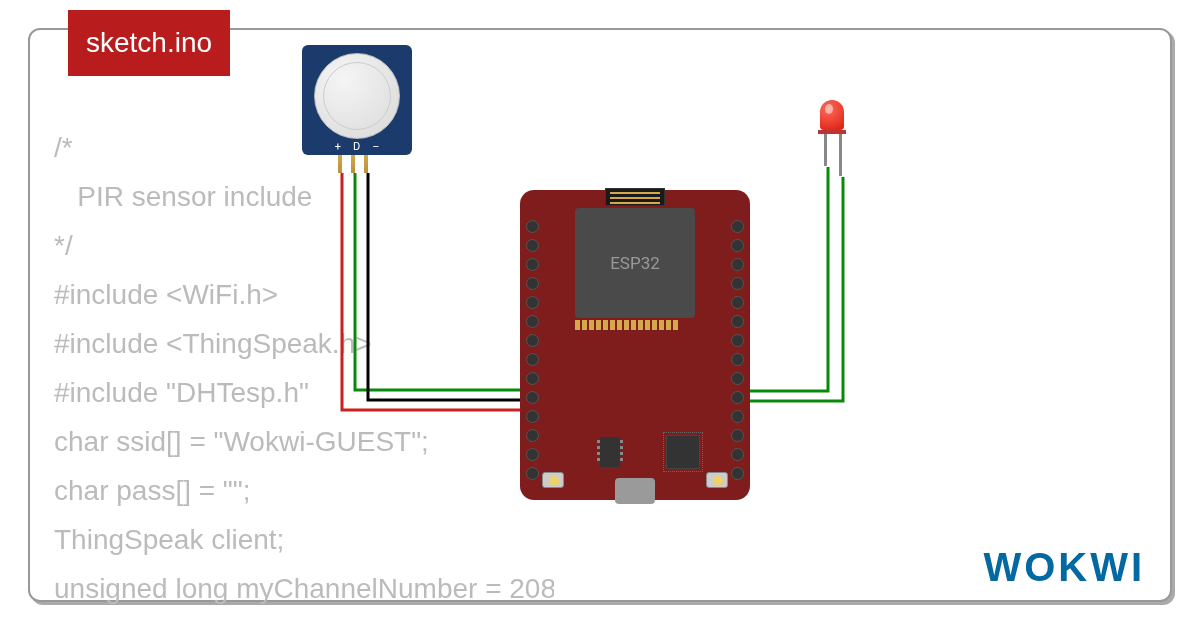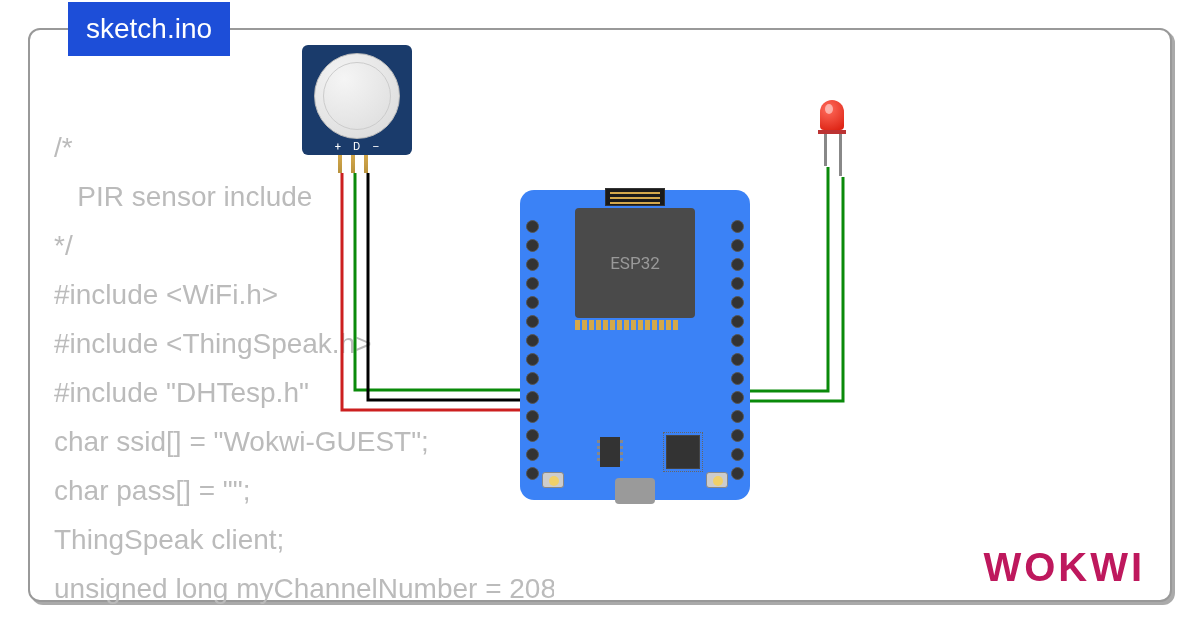--- a/index.html
+++ b/index.html
@@ -18,25 +18,25 @@
     width: 1144px;
     height: 574px;
     border: 2px solid #999;
     border-radius: 12px;
     background: #fff;
     box-shadow: 3px 3px 0 #aaa;
   }
   .filename-tab {
     position: absolute;
     left: 68px;
-    top: 2px;
-    background: #1d4ed8;
+    top: 10px;
+    background: #b91c1c;
     color: #fff;
     font-size: 28px;
-    padding: 11px 18px;
+    padding: 17px 18px;
     font-family: -apple-system, sans-serif;
     z-index: 10;
   }
   .code-area {
     position: absolute;
     left: 54px;
     top: 74px;
     width: 500px;
     font-family: -apple-system, sans-serif;
     font-size: 28px;
@@ -46,21 +46,21 @@
     overflow: hidden;
   }
   .logo {
     position: absolute;
     right: 55px;
     bottom: 40px;
     font-family: 'Comic Sans MS', cursive, sans-serif;
     font-size: 40px;
     font-weight: bold;
     letter-spacing: 3px;
-    color: #be185d;
+    color: #0369a1;
   }
   .circuit {
     position: absolute;
     left: 300px;
     top: 45px;
     width: 700px;
     height: 480px;
   }
   
   .pir {
@@ -149,21 +149,21 @@
   }
   .led-leg.short { height: 32px; }
   .led-leg.long { height: 42px; }
   
   .esp32 {
     position: absolute;
     left: 220px;
     top: 145px;
     width: 230px;
     height: 310px;
-    background: #3b82f6;
+    background: #7f1d1d;
     border-radius: 14px;
   }
   .esp-shield {
     position: absolute;
     left: 55px;
     top: 18px;
     width: 120px;
     height: 110px;
     background: #4a4a4a;
     border-radius: 4px;

